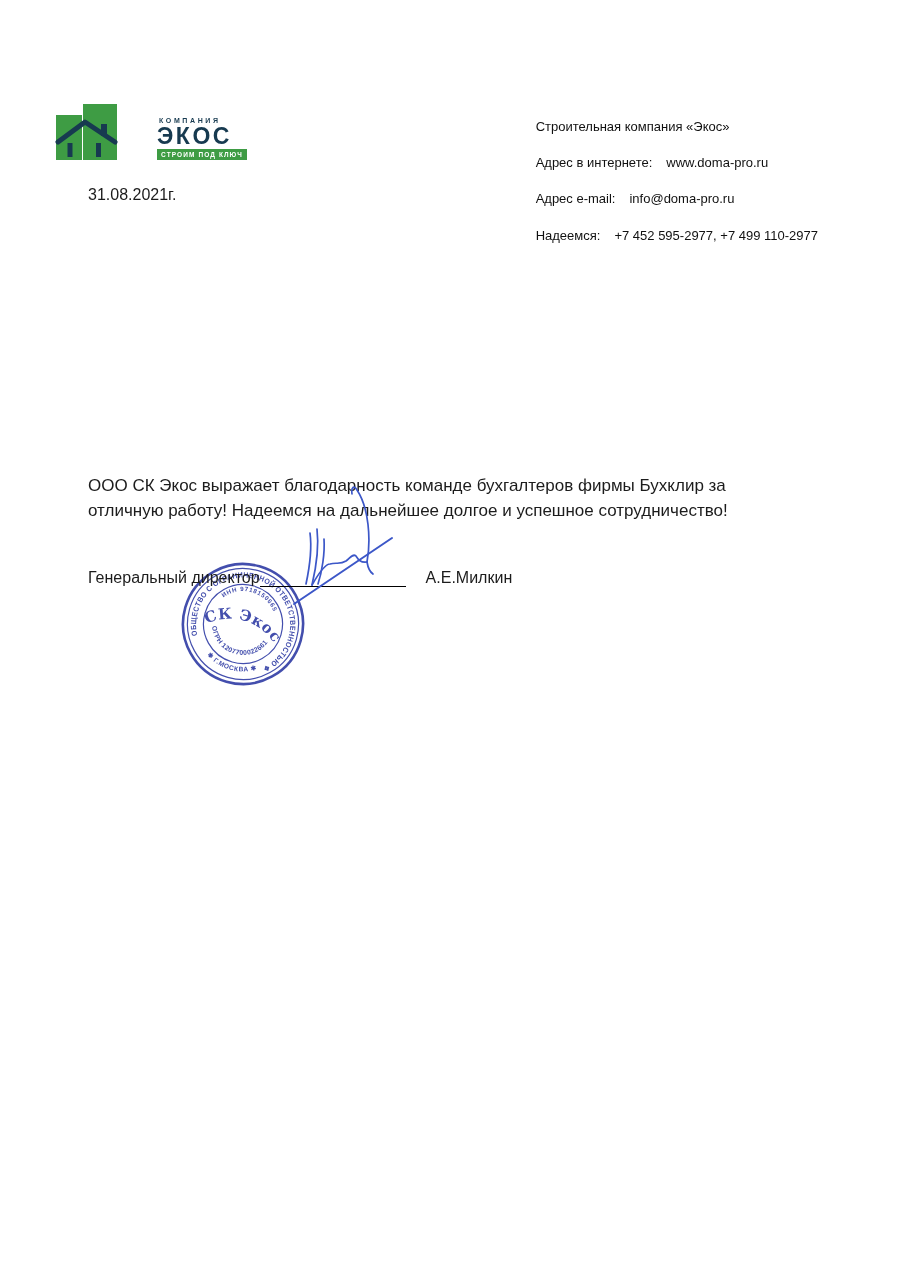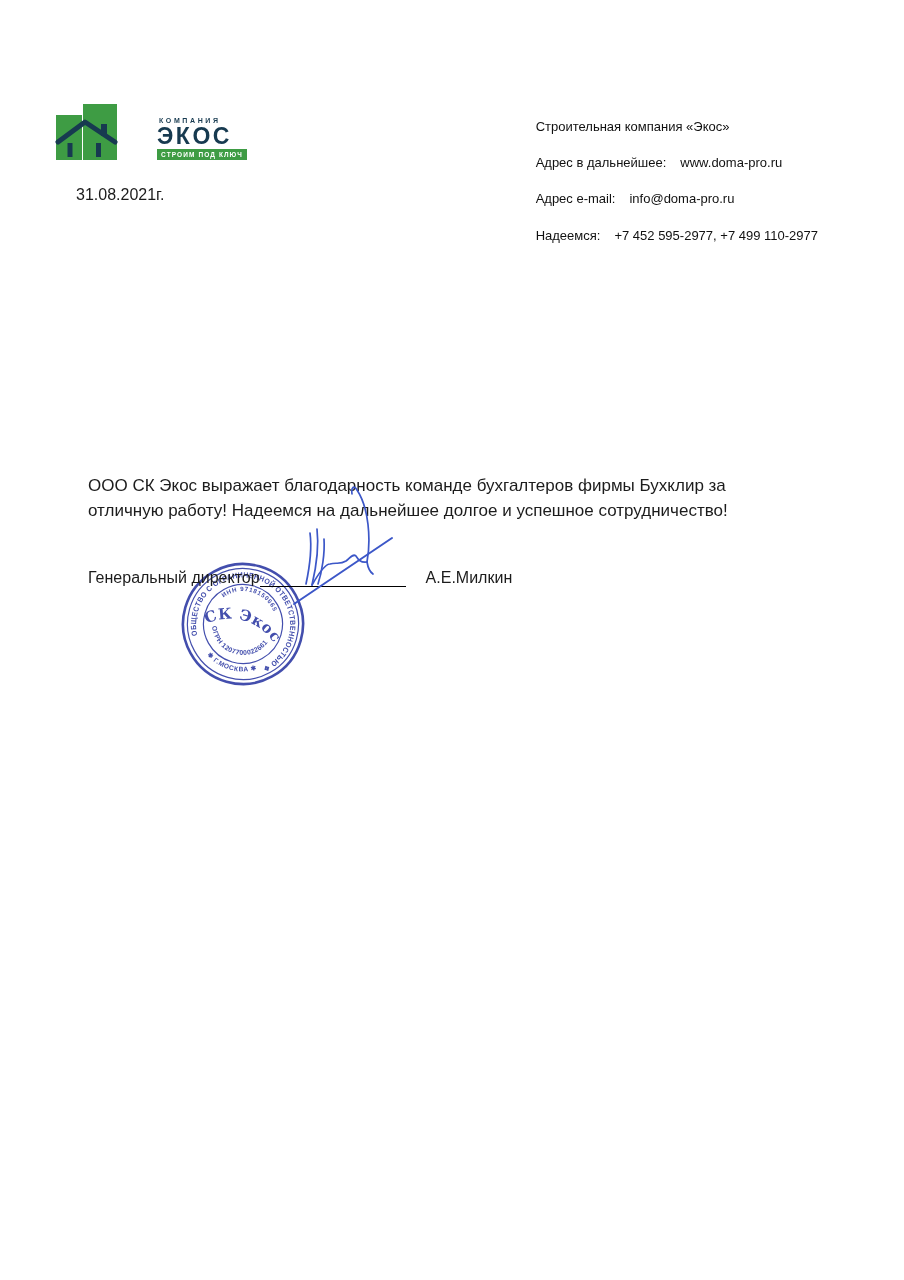--- a/index.html
+++ b/index.html
@@ -30,21 +30,21 @@
 
   
   .contact {
     position:absolute; top:99px; right:86px;
     font-size:13px; line-height:16.2px; text-align:right; color:#111;
   }
   .contact-row { display:flex; justify-content:flex-start;margin-top:20px; }
   .contact-row .lbl { margin-right:14px; }
 
   
-  .date { position:absolute; left:76px; top:186px; font-size:16px; }
+  .date { position:absolute; left:88px; top:186px; font-size:16px; }
   .body-par {
     position:absolute; left:88px; top:436px; width:712px;
     font-size:17px; line-height:25px;margin-top:37px;
   }
   .sig-row {
     position:absolute; left:88px; top:568px; font-size:16px;
     line-height:19px; z-index:2; white-space:nowrap;
   }
   .sig-line {
     display:inline-block; width:146px; height:19px;
@@ -76,21 +76,21 @@
     <div class="logo-brand">ЭКОС</div>
     <div class="logo-tagline">СТРОИМ ПОД КЛЮЧ</div>
   </div>
 </div>
 
 <div class="contact">
   <div class="contact-row">
     <span>Строительная компания «Экос»</span>
   </div>
   <div class="contact-row">
-    <span class="lbl">Адрес в дальнейшее:</span>
+    <span class="lbl">Адрес в интернете:</span>
     <span>www.doma-pro.ru</span>
   </div>
   <div class="contact-row">
     <span class="lbl">Адрес e-mail:</span>
     <span>info@doma-pro.ru</span>
   </div>
   <div class="contact-row">
     <span class="lbl">Надеемся:</span>
     <span>+7 452 595-2977, +7 499 110-2977</span>
   </div>

